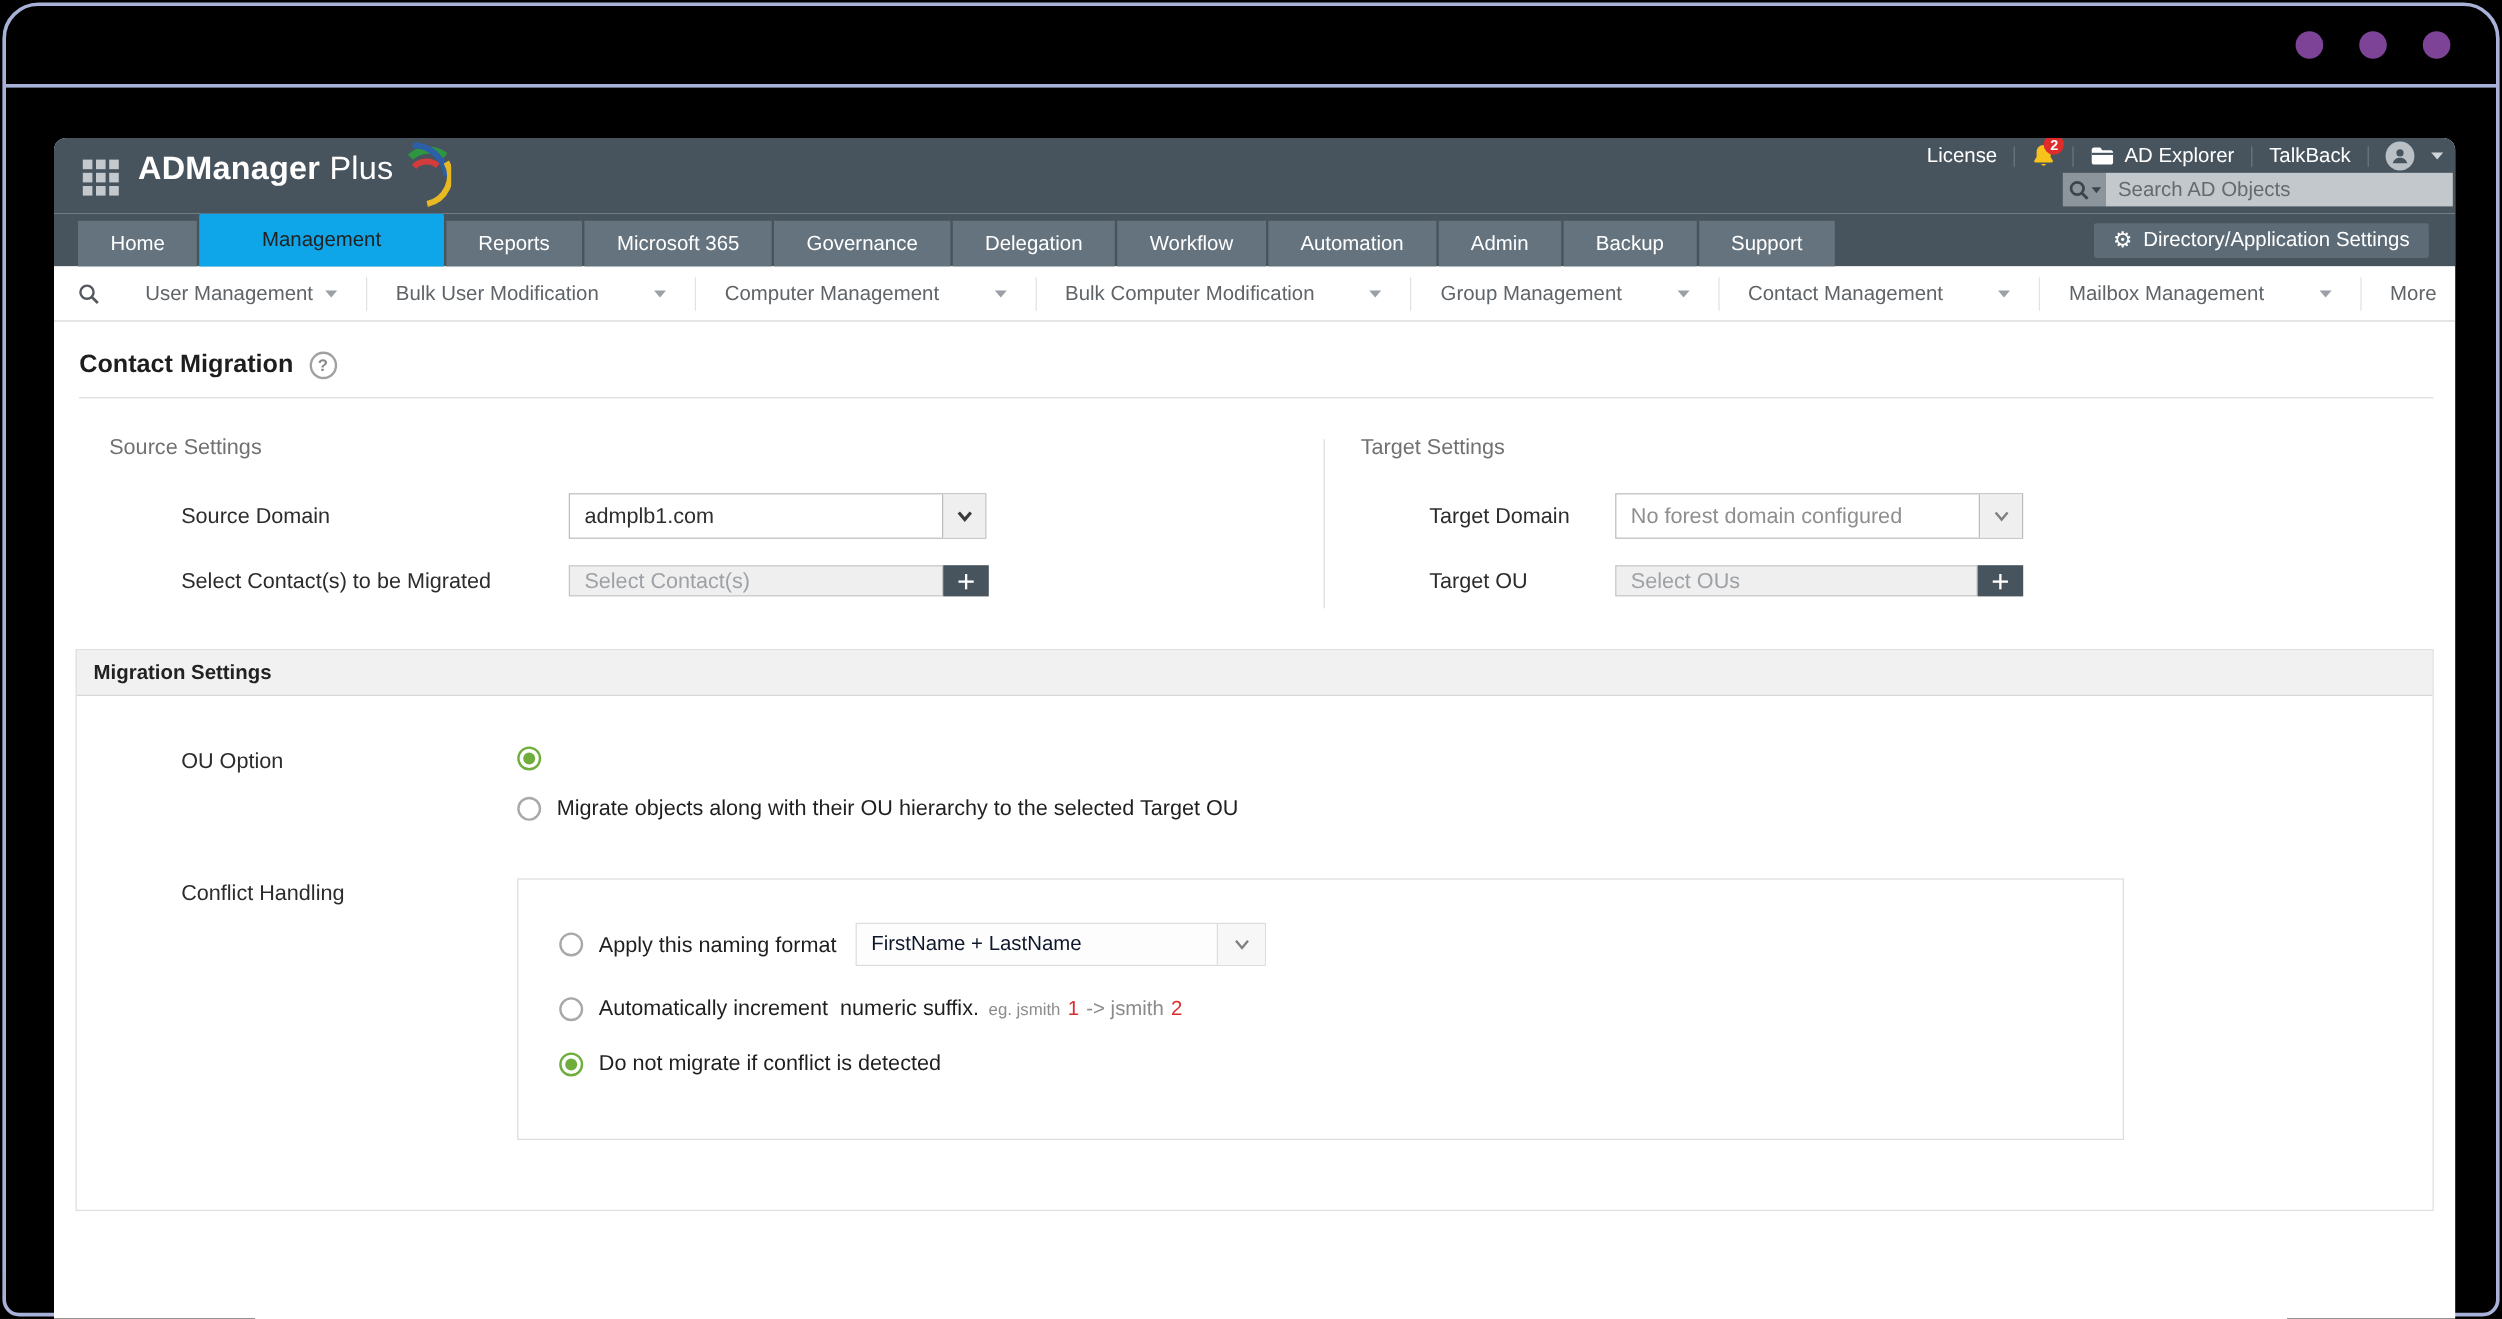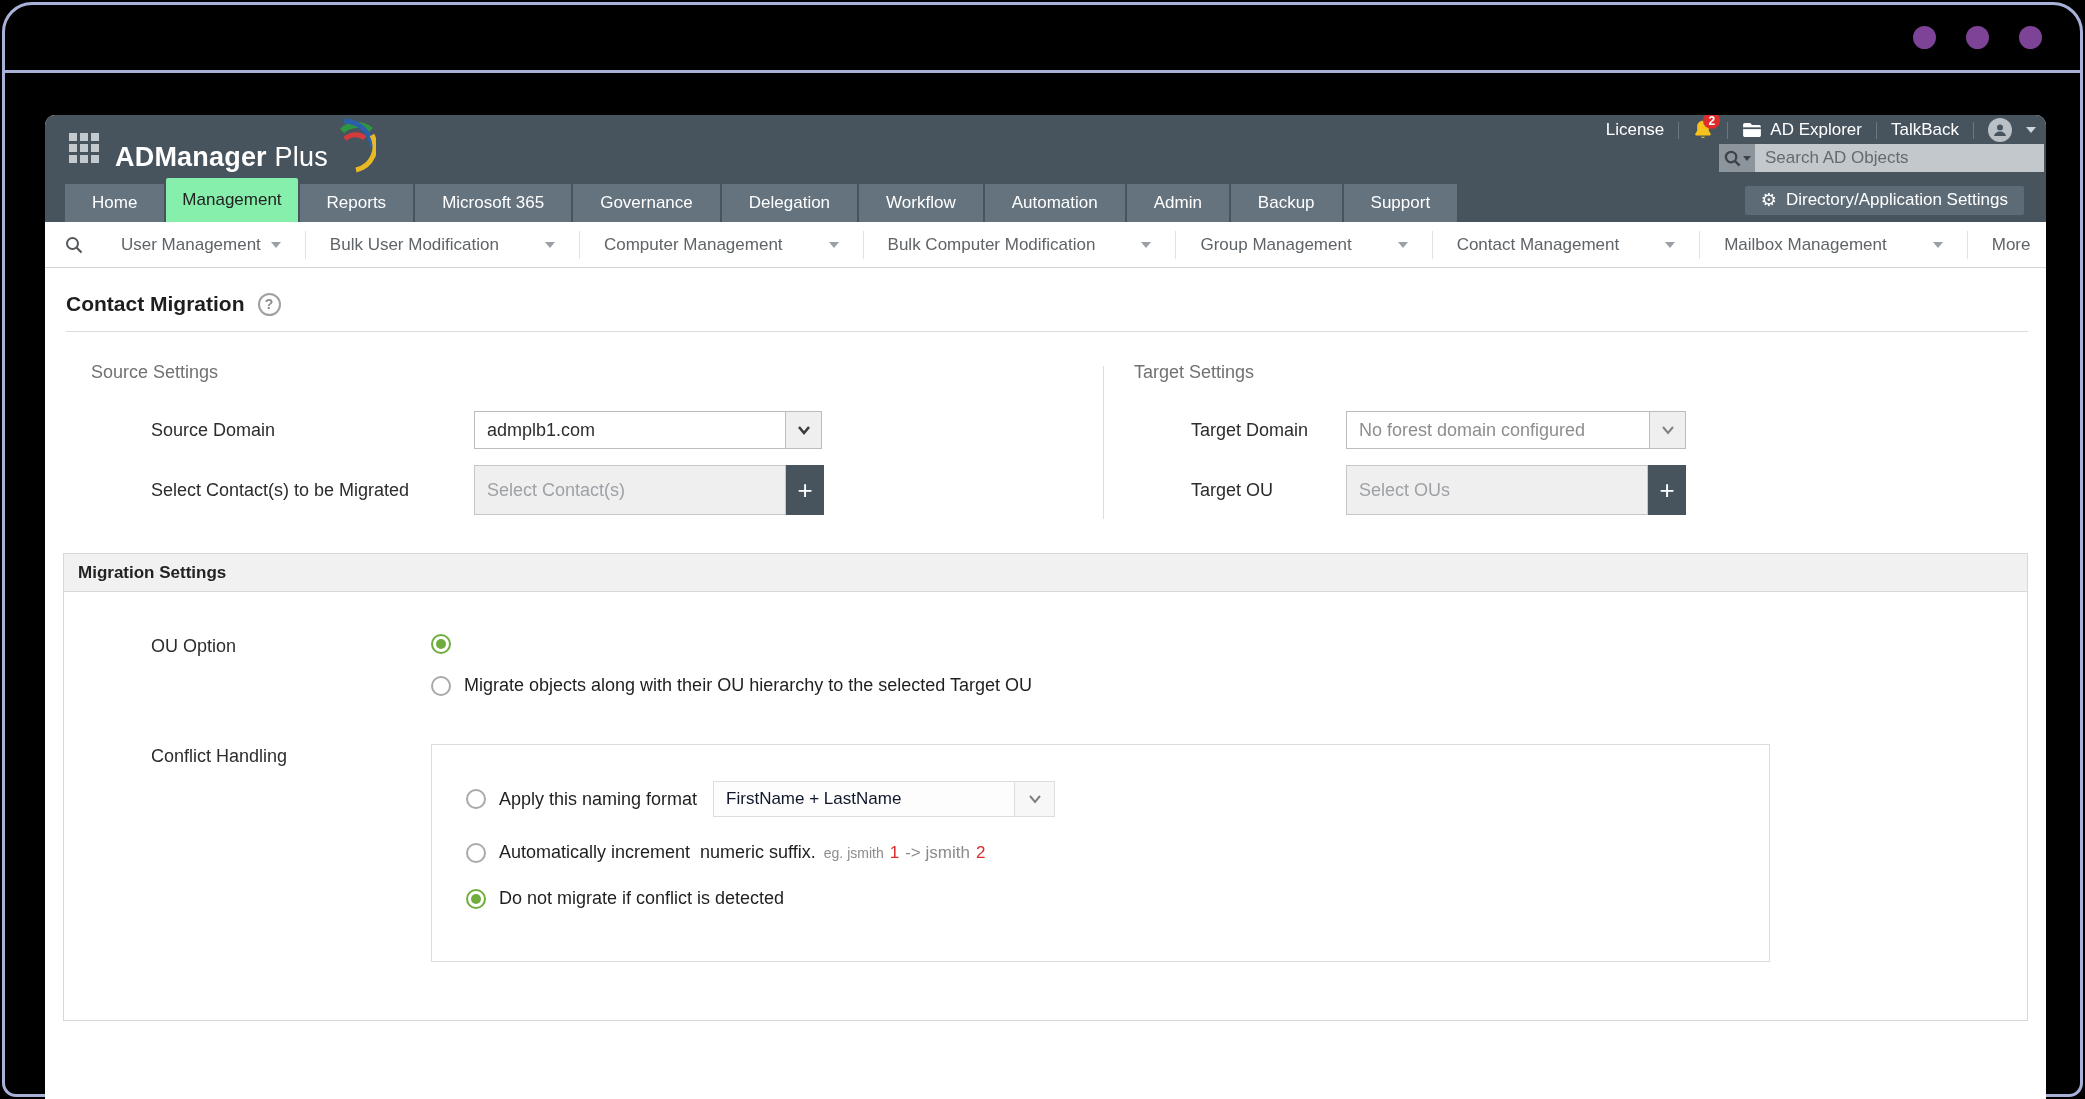--- a/index.html
+++ b/index.html
@@ -11,21 +11,21 @@
   .titlebar { height: 68px; border-bottom: 3px solid #a8b1d8; display: flex; align-items: center; justify-content: flex-end; padding-right: 38px; gap: 30px; }
   .tb-dot { width: 23px; height: 23px; border-radius: 50%; background: #7d4397; }
 
   
   .app { position: absolute; left: 45px; top: 115px; width: 2001px; height: 984px; background: #fff; border-radius: 10px 10px 0 0; overflow: hidden; }
 
   
   .app-header { position: relative; height: 63px; background: #47545e; }
   .grid-icon { position: absolute; left: 24px; top: 18px; width: 30px; height: 30px; display: grid; grid-template-columns: repeat(3,8px); grid-template-rows: repeat(3,8px); gap: 3px; }
   .grid-icon i { background: #c3c9cd; }
-  .logo { position: absolute; left: 70px; top: 10px; display: flex; align-items: flex-end; }
+  .logo { position: absolute; left: 70px; top: 10px; display: flex; align-items: flex-start; }
   .logo-text { color: #fff; font-size: 27px; letter-spacing: .2px; }
   .logo-text b { font-weight: 700; }
   .logo-swoosh { margin-left: 2px; margin-top: -8px; }
 
   .toplinks { position: absolute; right: 10px; top: 0; height: 30px; display: flex; align-items: center; color: #fff; font-size: 17px; }
   .toplinks .sep { width: 1px; height: 17px; background: #6b7883; margin: 0 14px; }
   .toplink { display: flex; align-items: center; gap: 8px; cursor: pointer; }
   .bell-wrap { position: relative; display: flex; align-items: center; }
   .badge { position: absolute; top: -7px; left: 10px; min-width: 17px; height: 17px; border-radius: 9px; background: #e02b2b; color: #fff; font-size: 12px; font-weight: 700; display: flex; align-items: center; justify-content: center; padding: 0 3px; }
   .avatar { width: 24px; height: 24px; border-radius: 50%; background: #b9c1c6; display: flex; align-items: center; justify-content: center; }
@@ -34,21 +34,21 @@
   .searchbar { position: absolute; right: 2px; top: 29px; width: 341px; height: 28px; display: flex; padding-left: 16px; }
   .search-iconseg { width: 36px; background: #8c959b; display: flex; align-items: center; justify-content: center; gap: 2px; }
   .search-iconseg .mini-caret { width: 0; height: 0; border-left: 4px solid transparent; border-right: 4px solid transparent; border-top: 5px solid #3c444a; }
   .searchbar input { flex: 1; border: 0; background: #c2c8cb; font-size: 17px; padding: 0 10px; color: #3a4045; outline: none; font-family: "Liberation Sans", sans-serif; }
   .searchbar input::placeholder { color: #646b70; opacity: 1; }
 
   
   .tabbar { height: 44px; background: #47545e; display: flex; align-items: flex-end; padding-left: 20px; }
   .tabs { display: flex; align-items: flex-end; column-gap: 2px; height: 100%; }
   .tab { height: 38px; background: #64737e; color: #fff; font-size: 17px; display: flex; align-items: center; padding: 0 27px; cursor: pointer; white-space: nowrap; }
-  .tab.active { height: 44px; background: #86efac; color: #222; border-radius: 2px 2px 0 0; padding: 0 16px; }
+  .tab.active { height: 44px; background: #0ea5e9; color: #222; border-radius: 2px 2px 0 0; padding: 0 52px; }
   .settings-btn { margin-left: auto; align-self: center; margin-right: 22px; background: #5c6b76; color: #fff; border: 0; font-size: 17px; height: 29px; padding: 0 16px; display: flex; align-items: center; gap: 9px; border-radius: 2px; cursor: pointer; font-family: "Liberation Sans", sans-serif; }
   .gear-glyph::before { content: "\2699"; font-family: "DejaVu Sans", sans-serif; font-size: 18px; color: #fff; }
 
   
   .subnav { height: 46px; background: #fff; border-bottom: 1px solid #d5d5d5; display: flex; align-items: center; padding-left: 16px; color: #5f6468; font-size: 17px; }
   .subnav-search { padding: 0 14px 0 4px; display: flex; align-items: center; cursor: pointer; }
   .subnav-item { display: flex; align-items: center; padding: 4px 24px; cursor: pointer; white-space: nowrap; }
   .subnav-item + .subnav-item { border-left: 1px solid #e2e2e2; gap: 36px; }
   .subnav-item .dd-caret { width: 0; height: 0; border-left: 5px solid transparent; border-right: 5px solid transparent; border-top: 6px solid #9aa0a5; margin-left: 10px; }
 
@@ -75,21 +75,21 @@
   .combo-arrow { width: 36px; border-left: 1px solid #bcbcbc; background: #efefef; display: flex; align-items: center; justify-content: center; cursor: pointer; }
   .combo.src { width: 348px; }
   .combo.src .combo-text { width: 311px; }
   .combo.gray-text .combo-text { color: #8e8e8e; }
   .combo.tgt { width: 340px; }
   .combo.tgt .combo-text { width: 303px; }
   .chev { width: 14px; height: 14px; }
   .chev polyline { fill: none; stroke: #3a3a3a; stroke-width: 2.6; }
   .chev.light polyline { stroke: #808080; stroke-width: 2; }
 
-  .picker { display: flex; height: 50px; }
+  .picker { display: flex; height: 26px; }
   .picker input { border: 1px solid #c6c6c6; background: #efefef; font-size: 18px; padding: 0 12px; color: #555; outline: none; font-family: "Liberation Sans", sans-serif; }
   .picker input::placeholder { color: #9ea2a6; opacity: 1; }
   .picker.src input { width: 312px; }
   .picker.tgt input { width: 302px; }
   .plus-btn { width: 38px; border: 0; background: #47545e; color: #fff; font-size: 26px; line-height: 1; cursor: pointer; display: flex; align-items: center; justify-content: center; font-family: "Liberation Sans", sans-serif; }
 
   
   .migration-box { margin-top: 22px; border: 1px solid #d8d8d8; }
   .migration-header { background: #f1f1f1; border-bottom: 1px solid #d8d8d8; height: 38px; display: flex; align-items: center; padding-left: 14px; font-size: 17px; font-weight: 700; color: #222; }
   .migration-body { background: #fff; padding: 42px 0 58px 0; }

